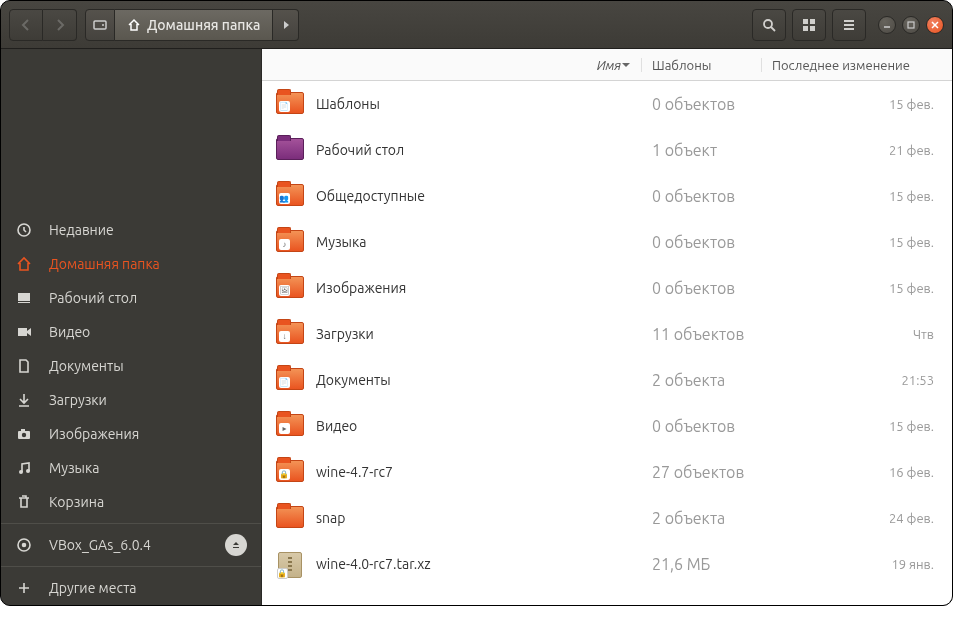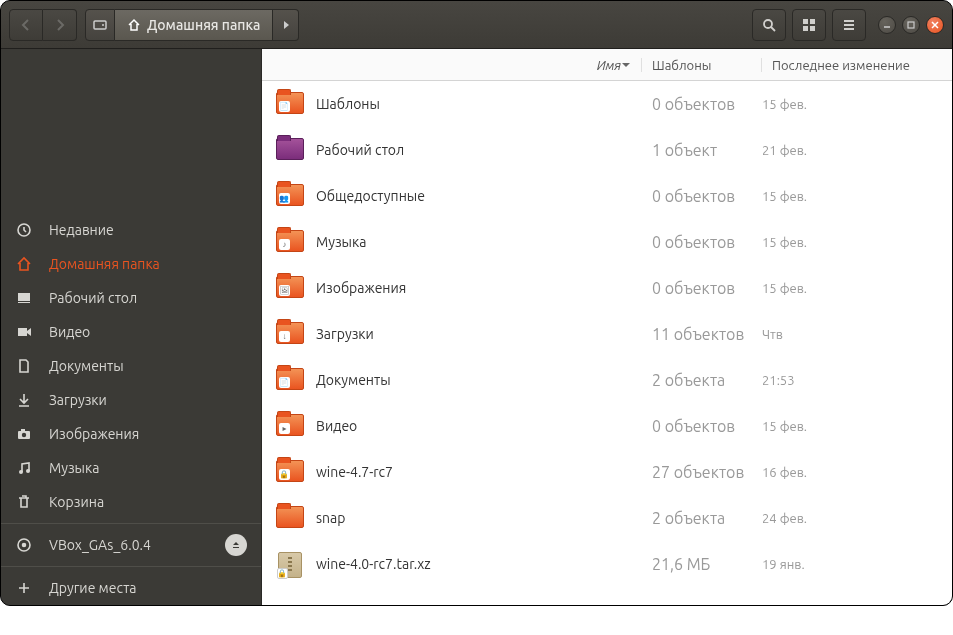--- a/index.html
+++ b/index.html
@@ -39,21 +39,21 @@
   
   .main { flex: 1; background: #fff; display: flex; flex-direction: column; overflow: hidden;}
   .cols { height: 32px; border-bottom: 1px solid #d4d4d4; display: flex; align-items: center; color: #555; font-size: 13px; background:#fafafa;}
   .col-name { flex: 1; padding-left: 14px; display:flex; align-items:center; justify-content:flex-end; padding-right:10px; border-right:1px solid #e0e0e0;font-style:italic;}
   .col-size { width: 120px; padding-left: 10px; border-right:1px solid #e0e0e0;}
   .col-mod { width: 190px; padding-left: 10px; padding-right:14px;}
   .filelist { flex:1; overflow-y:auto; }
   .row { height: 46px; display: flex; align-items: center; }
   .cell-name { flex: 1; padding-left: 14px; display:flex; align-items:center; gap: 12px; color:#333;}
   .cell-size { width: 120px; padding-left: 10px; color: #999; font-size:16px;}
-  .cell-mod { width: 190px; padding-right: 18px; color:#999; text-align:left; font-size:13px;}
+  .cell-mod { width: 190px; padding-right: 18px; color:#999; text-align:right; font-size:13px;}
   
   
   .ficon { width: 28px; height: 24px; position: relative; }
   .folder { width:28px;height:22px;background:linear-gradient(to bottom,#f39356,#e95420);border-radius:2px;position:relative;border:1px solid #c44515;}
   .folder::before{content:"";position:absolute;top:-4px;left:0;width:12px;height:5px;background:#e95420;border-radius:2px 2px 0 0;border:1px solid #c44515;border-bottom:none;}
   .folder.purple{background:linear-gradient(to bottom,#a4529a,#7b2d7b);border-color:#5a1f5a;}
   .folder.purple::before{background:#7b2d7b;border-color:#5a1f5a;}
   .folder .badge{position:absolute;bottom:1px;left:2px;width:11px;height:11px;background:#fff;border-radius:2px;display:flex;align-items:center;justify-content:center;font-size:8px;color:#666;}
   .archive { width:24px;height:26px;background:linear-gradient(to bottom,#d8c9a8,#c4b28a);border:1px solid #a89264;border-radius:2px;position:relative;margin:0 2px;}
   .archive::after{content:"";position:absolute;top:4px;left:9px;width:4px;height:14px;background:repeating-linear-gradient(to bottom,#8a774d 0 2px,transparent 2px 4px);}

